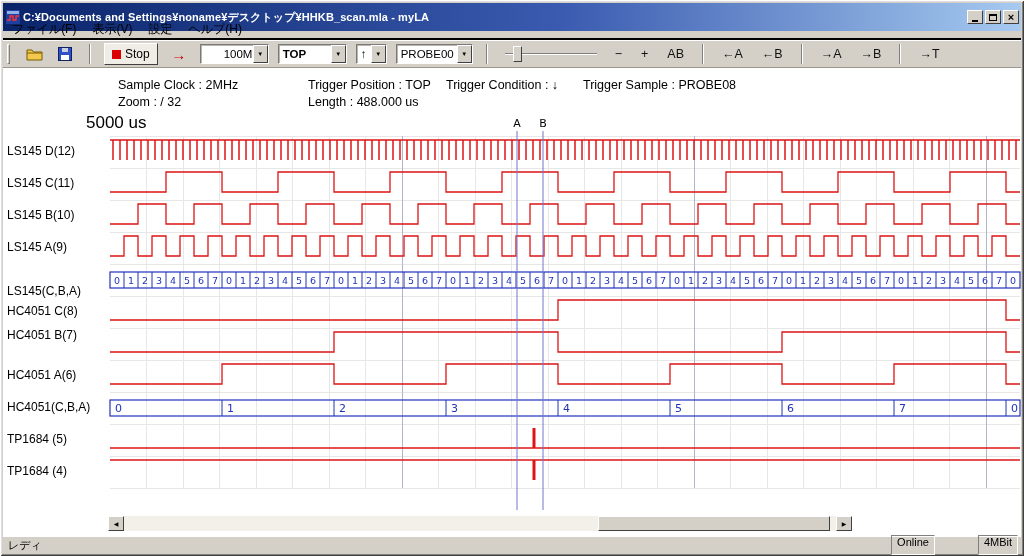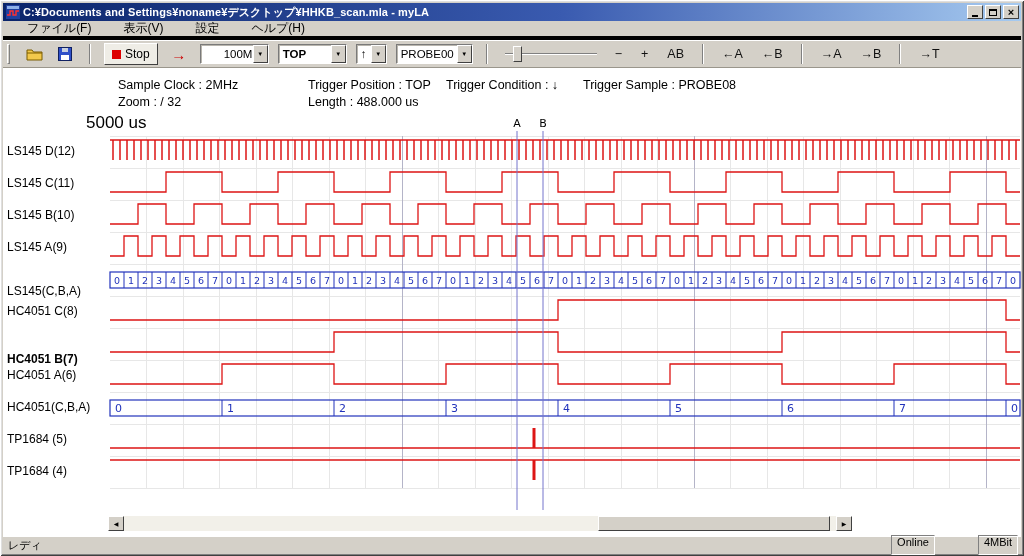--- a/index.html
+++ b/index.html
@@ -4,37 +4,37 @@
 <style>
   * { box-sizing: border-box; margin: 0; padding: 0; }
   html,body { width:1024px; height:556px; overflow:hidden; }
   body { font-family:"Liberation Sans", sans-serif; background:#d4d0c8; position:relative; }
 
   .window { position:absolute; inset:0; background:#d4d0c8;
     box-shadow: inset 1px 1px 0 #ffffff, inset -1px -1px 0 #404040,
                 inset 2px 2px 0 #dfdfdf, inset -2px -2px 0 #808080; }
 
   
-  .titlebar { position:absolute; left:3px; right:3px; top:3px; height:18px;
+  .titlebar { position:absolute; left:3px; right:3px; top:3px; height:28px;
     background:linear-gradient(90deg,#0a246a 0%,#3a5bb0 55%,#a6caf0 100%);
     display:flex; align-items:center; padding:0 2px; }
   .appicon { width:14px; height:14px; margin:0 3px 0 1px; flex:0 0 auto; }
   .title-text { color:#fff; font-size:11px; font-weight:bold; white-space:nowrap;
     overflow:hidden; flex:1; letter-spacing:0.1px; }
   .tb-btns { display:flex; gap:2px; }
   .tbtn { width:16px; height:14px; background:#d4d0c8; border:1px solid;
     border-color:#fff #404040 #404040 #fff; font-size:9px; line-height:10px;
     display:flex; align-items:center; justify-content:center; padding:0; color:#000; }
   .glyph-min { width:6px; height:2px; background:#000; margin-top:7px; }
   .glyph-max { width:8px; height:7px; border:1px solid #000; border-top-width:2px; }
   .glyph-close { font-size:11px; font-weight:bold; line-height:11px; }
 
   
   .menubar { position:absolute; left:3px; right:3px; top:21px; height:19px;
-    display:flex; align-items:center; padding-left:16px; border-bottom:4px solid #000000;gap:16px; }
+    display:flex; align-items:center; padding-left:1px; border-bottom:2px solid #000000; }
   .menu-item { font-size:12px; padding:2px 8px; color:#000; }
 
   
   .toolbar { position:absolute; left:3px; right:3px; top:40px; height:28px;
     display:flex; align-items:center; gap:9px; padding-left:4px;
     border-top:1px solid #fff; border-bottom:1px solid #9a968c; }
   .grip { width:3px; height:20px; background:#d4d0c8; border:1px solid;
     border-color:#fff #808080 #808080 #fff; margin-right:4px; }
   .sep { width:2px; height:20px; border-left:1px solid #808080; border-right:1px solid #fff; margin:0 4px; }
   .icon-btn { width:22px; height:22px; background:transparent; border:1px solid transparent;
@@ -187,21 +187,21 @@
   <div class="info-item" style="left:308px; top:95px;">Length : 488.000 us</div>
   <div class="timebase">5000 us</div>
 
   <div id="channel-labels">
       <div class="ch-label" style="top: 144px;">LS145 D(12)</div>
       <div class="ch-label" style="top: 176px;">LS145 C(11)</div>
       <div class="ch-label" style="top: 208px;">LS145 B(10)</div>
       <div class="ch-label" style="top: 240px;">LS145 A(9)</div>
       <div class="ch-label" style="top: 272px; margin-top: 12px;">LS145(C,B,A)</div>
       <div class="ch-label" style="top: 304px;">HC4051 C(8)</div>
-      <div class="ch-label" style="top: 352px; font-weight: bold;">HC4051 B(7)</div>
+      <div class="ch-label" style="top: 328px;">HC4051 B(7)</div>
       <div class="ch-label" style="top: 368px;">HC4051 A(6)</div>
       <div class="ch-label" style="top: 400px;">HC4051(C,B,A)</div>
       <div class="ch-label" style="top: 432px;">TP1684 (5)</div>
       <div class="ch-label" style="top: 464px;">TP1684 (4)</div>
     </div>
   <svg id="wavesvg">
       <g shape-rendering="crispEdges">
         <line x1="110" y1="20" x2="1020" y2="20" stroke="#e7e7e7" stroke-width="1"></line>
         <line x1="110" y1="52" x2="1020" y2="52" stroke="#e7e7e7" stroke-width="1"></line>
         <line x1="110" y1="84" x2="1020" y2="84" stroke="#e7e7e7" stroke-width="1"></line>

